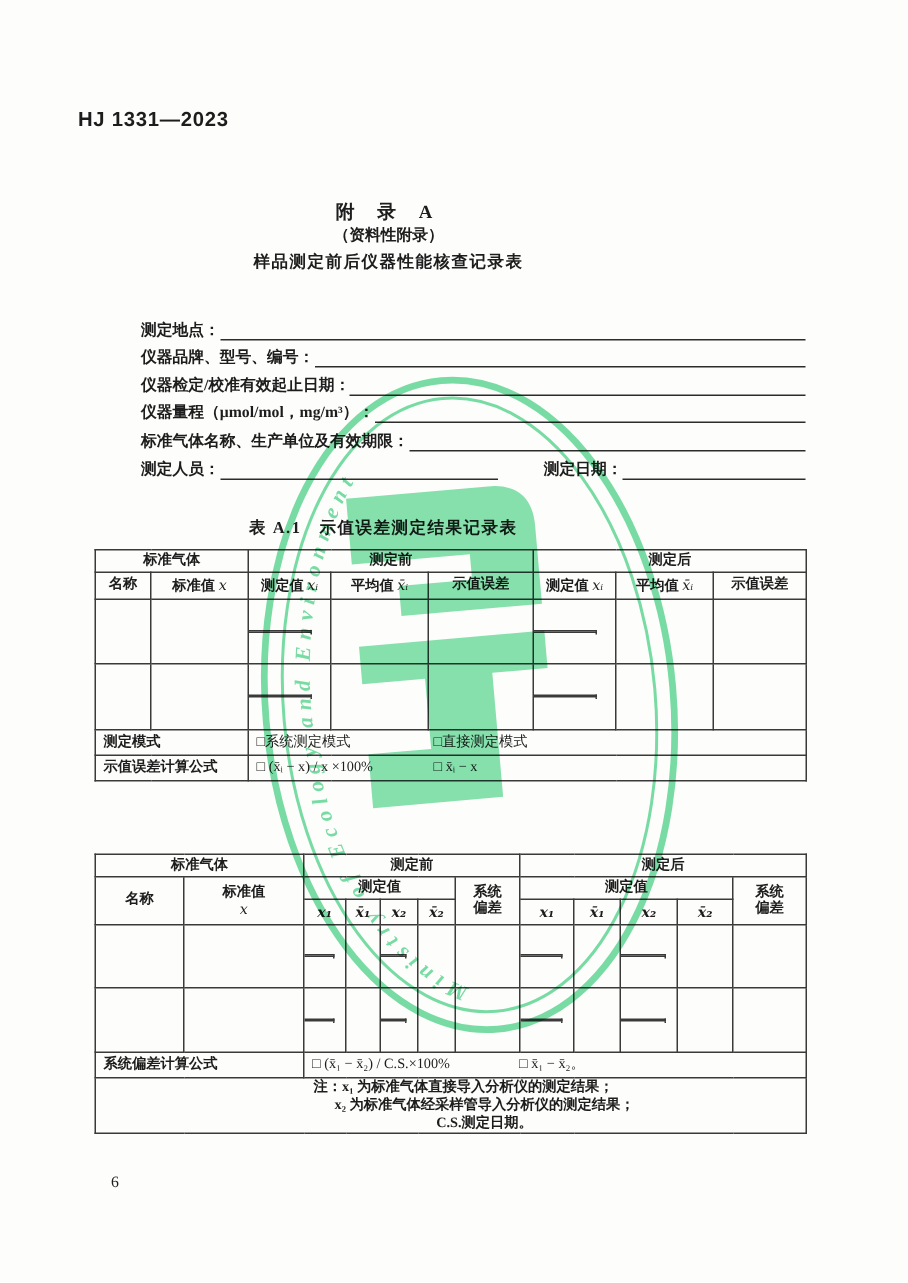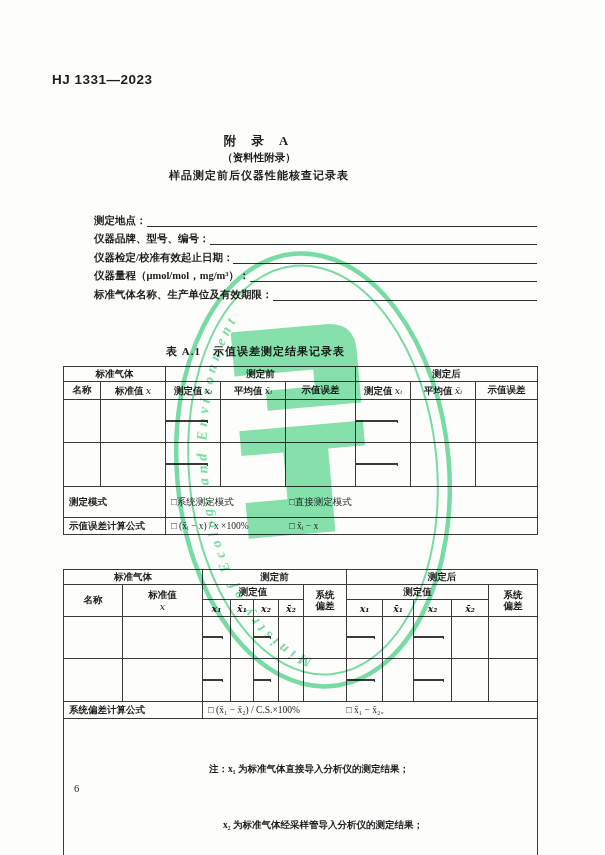--- a/index.html
+++ b/index.html
@@ -41,21 +41,21 @@
           grid-template-rows:1fr 1fr 1fr; }
   .sub3.narrow { grid-template-columns:1fr 7px; }
   .sub3 .sc { grid-column:1; border-right:1px solid #3a3a3a; border-bottom:1px solid #3a3a3a; }
   .sub3 .sc.last { border-bottom:none; }
   .sub3 .strip { grid-column:2; grid-row:1/4; }
   tr.opt td.lbl { text-align:left; padding-left:5px; font-weight:600; }
   tr.opt td.opts { text-align:left; padding-left:5px; font-weight:400;margin-top:15px; }
   tr.opt .o1 { display:inline-block; width:118px; }
   .a2 tr.opt .o1 { width:138px; }
   td.notes { text-align:left; font-weight:400; padding:3px 4px 3px 0; }
-  td.notes div { line-height:12px; font-size:9.5px;margin-top:44px; }
+  td.notes div { line-height:12px; font-size:9.5px; }
   .n1 { padding-left:17px; } .n2,.n3 { padding-left:45px; }
   .stack div { line-height:11px; }
   .pageno { position:absolute; left:74px; top:783px; font-size:10.5px; }
 </style>
 </head>
 <body>
 
 <div class="page">
 
   <svg class="wm" viewBox="0 0 605 855">
@@ -93,20 +93,26 @@
     <div class="frow">
       <span class="flabel">仪器检定/校准有效起止日期：</span>
       <span class="uline"></span>
     </div>
     <div class="frow">
       <span class="flabel">仪器量程（μmol/mol，mg/m³）：</span>
       <span class="uline"></span>
     </div>
     <div class="frow">
       <span class="flabel">标准气体名称、生产单位及有效期限：</span>
+      <span class="uline"></span>
+    </div>
+    <div class="frow">
+      <span class="flabel">测定人员：</span>
+      <span class="uline fixed"></span>
+      <span class="flabel">测定日期：</span>
       <span class="uline"></span>
     </div>
   </div>
 
   <div class="cap cap1">表 A.1　示值误差测定结果记录表</div>
   <table class="t a1">
     <colgroup>
       <col style="width:37px">
         <col style="width:65px">
         <col style="width:55px">
@@ -173,21 +179,21 @@
             <div class="sub3">
               <div class="sc"></div>
               <div class="sc"></div>
               <div class="sc last"></div>
               <div class="strip"></div>
             </div>
           </td>
       <td class="cell"></td>
       <td class="cell"></td>
     </tr>
-    <tr class="opt" style="height:31px">
+    <tr class="opt" style="height:17px">
       <td colspan="2" class="lbl">测定模式</td>
       <td colspan="6" class="opts">
         <span class="o1">□系统测定模式</span><span>□直接测定模式</span>
       </td>
     </tr>
     <tr class="opt" style="height:17px">
       <td colspan="2" class="lbl">示值误差计算公式</td>
       <td colspan="6" class="opts">
         <span class="o1">□ (x̄ᵢ − x) / x ×100%</span><span>□ x̄ᵢ − x</span>
       </td>

